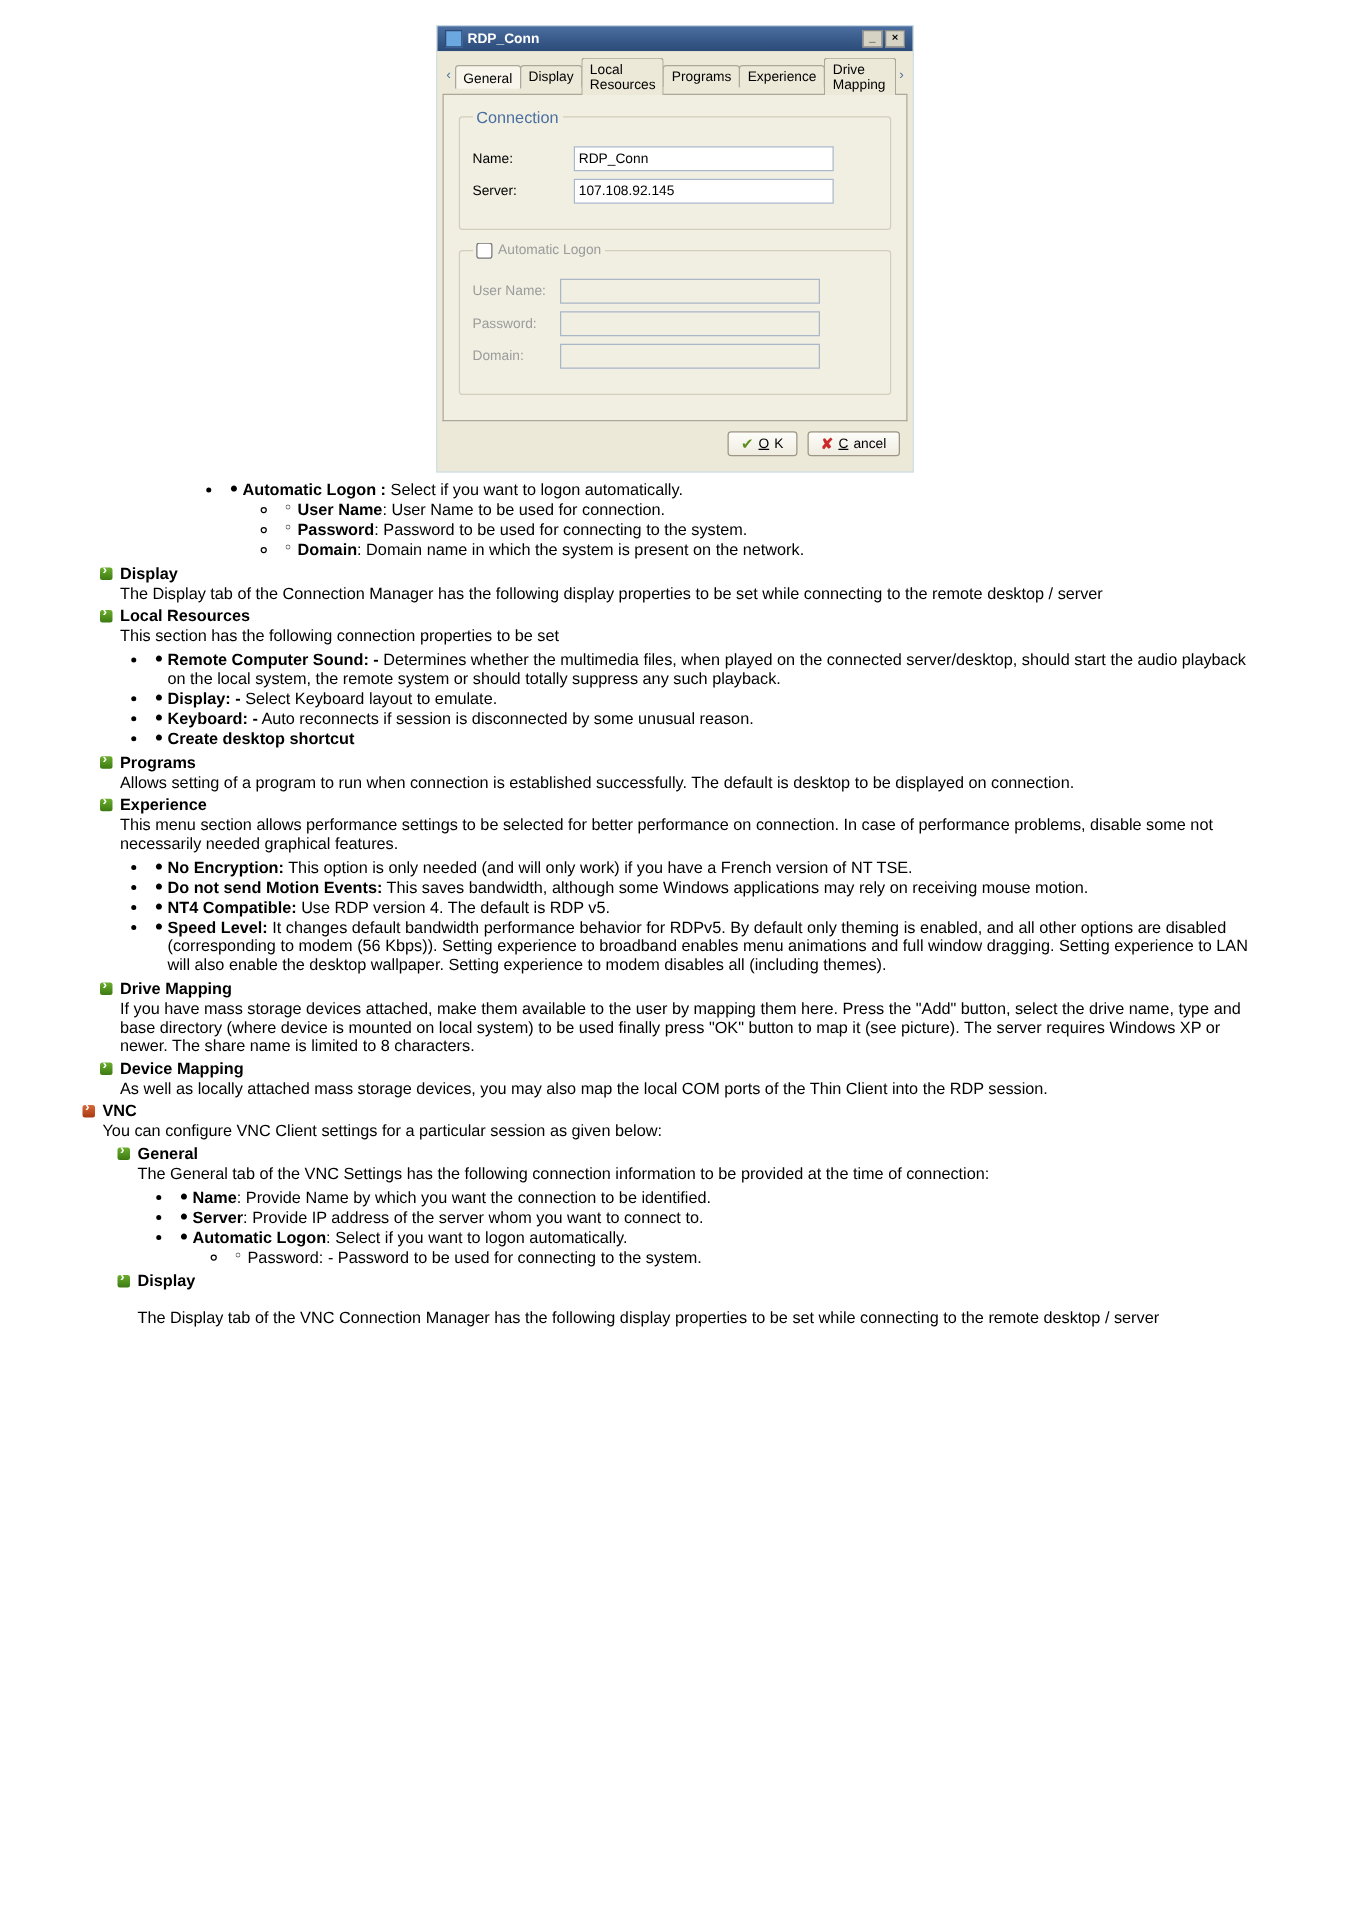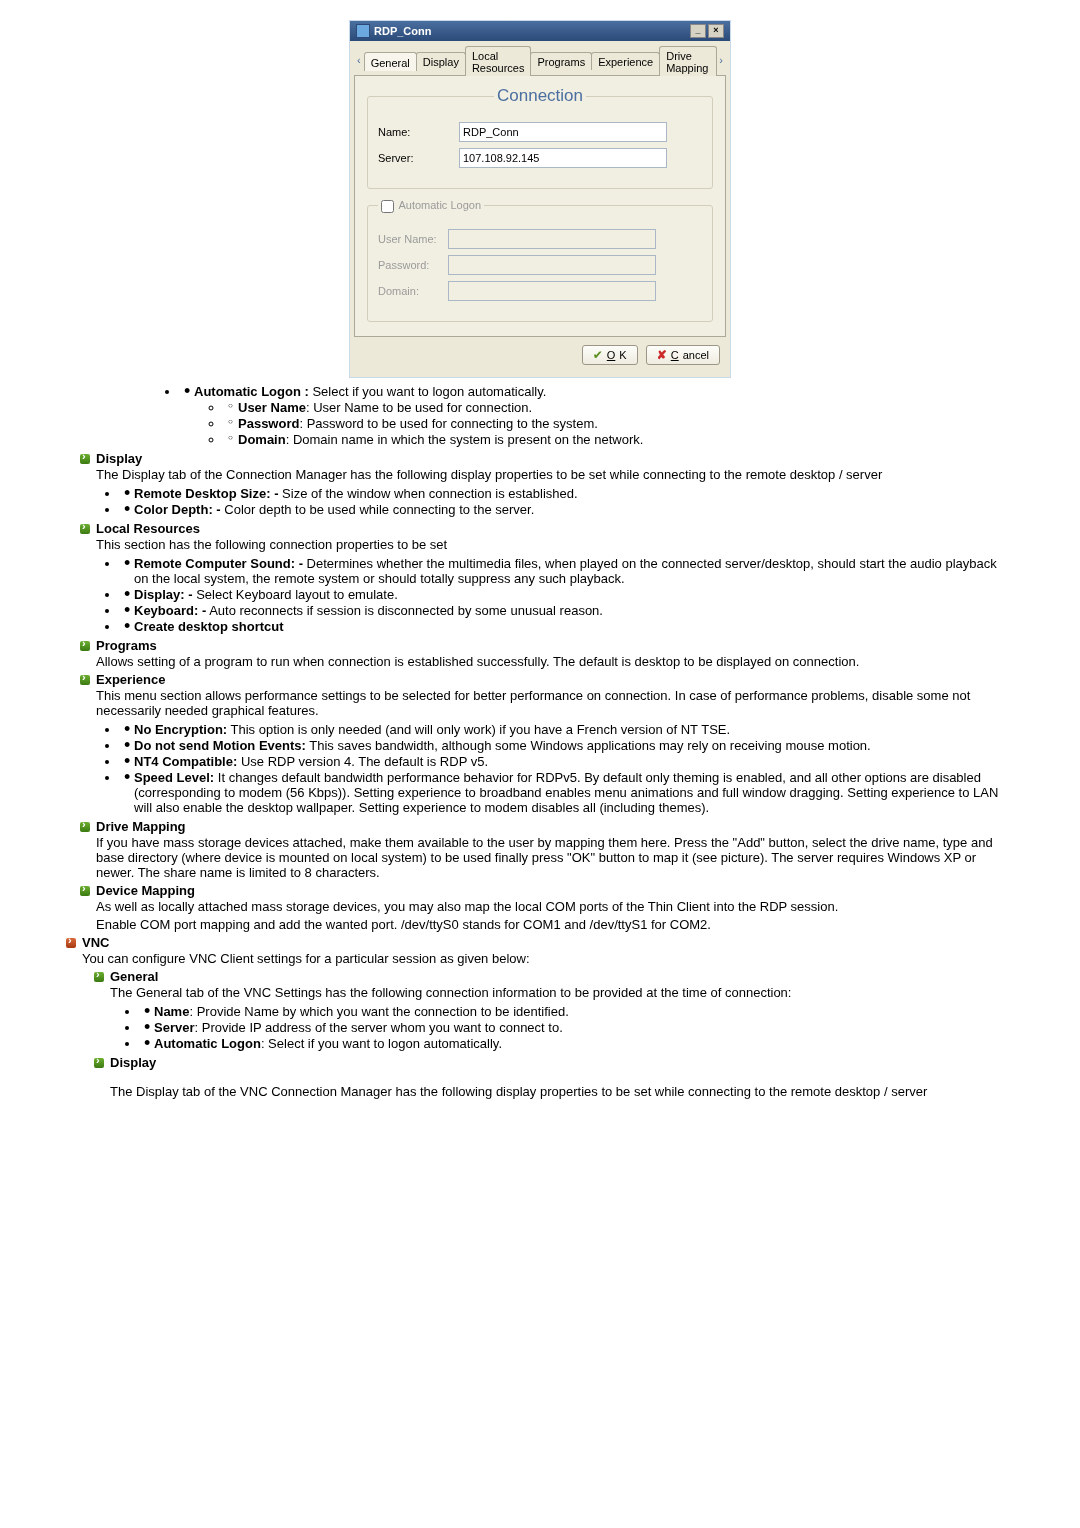--- a/index.html
+++ b/index.html
@@ -88,23 +88,22 @@
     height: 240px;
   }
   fieldset.conn {
     border: 1px solid #d3cdbb;
     border-radius: 3px;
     padding: 10px 10px 14px 10px;
     margin-bottom: 10px;
   }
   fieldset.conn legend {
     color: #4a6fa0;
-    font-size: 17px;
+    font-size: 13px;
     padding: 0 3px;
-    text-align: center;
   }
   .conn-row {
     display: flex;
     align-items: center;
     margin: 6px 0;
   }
   .conn-row label {
     width: 81px;
     color: #000;
   }
@@ -333,24 +332,20 @@
       <ul class="inner2">
         <li class="small-o"><span class="b">User Name</span><span>: User Name to be used for connection.</span></li>
         <li class="small-o"><span class="b">Password</span><span>: Password to be used for connecting to the system.</span></li>
         <li class="small-o"><span class="b">Domain</span><span>: Domain name in which the system is present on the network.</span></li>
       </ul>
     </li>
   </ul>
 
   <div class="green-head arrow-green"><span>Display</span></div>
   <p class="para">The Display tab of the Connection Manager has the following display properties to be set while connecting to the remote desktop / server</p>
-  <ul class="inner">
-    <li class="dot"><span class="b">Remote Desktop Size: -</span><span> Size of the window when connection is established.</span></li>
-    <li class="dot"><span class="b">Color Depth: -</span><span> Color depth to be used while connecting to the server.</span></li>
-  </ul>
 
   <div class="green-head arrow-green"><span>Local Resources</span></div>
   <p class="para">This section has the following connection properties to be set</p>
   <ul class="inner">
     <li class="dot"><span class="b">Remote Computer Sound: -</span><span> Determines whether the multimedia files, when played on the connected server/desktop, should start the audio playback on the local system, the remote system or should totally suppress any such playback.</span></li>
     <li class="dot"><span class="b">Display: -</span><span> Select Keyboard layout to emulate.</span></li>
     <li class="dot"><span class="b">Keyboard: -</span><span> Auto reconnects if session is disconnected by some unusual reason.</span></li>
     <li class="dot"><span class="b">Create desktop shortcut</span></li>
   </ul>
 
@@ -364,30 +359,32 @@
     <li class="dot"><span class="b">Do not send Motion Events:</span><span> This saves bandwidth, although some Windows applications may rely on receiving mouse motion.</span></li>
     <li class="dot"><span class="b">NT4 Compatible:</span><span> Use RDP version 4. The default is RDP v5.</span></li>
     <li class="dot"><span class="b">Speed Level:</span><span>  It changes default bandwidth performance behavior for RDPv5. By default only theming is enabled, and all other options are disabled (corresponding to modem (56 Kbps)). Setting experience to broadband enables menu animations and full window dragging.  Setting experience to LAN will also enable the desktop wallpaper. Setting experience to modem disables all (including themes).</span></li>
   </ul>
 
   <div class="green-head arrow-green"><span>Drive Mapping</span></div>
   <p class="para">If you have mass storage devices attached, make them available to the user by mapping them here. Press the "Add" button, select the drive name, type and base directory (where device is mounted on local system) to be used finally press "OK" button to map it (see picture). The server requires Windows XP or newer. The share name is limited to 8 characters.</p>
 
   <div class="green-head arrow-green"><span>Device Mapping</span></div>
   <p class="para">As well as locally attached mass storage devices, you may also map the local COM ports of the Thin Client into the RDP session.</p>
-  <p class="para">Enable COM port mapping and add the wanted port. /dev/ttyS0 stands for COM1 and /dev/ttyS1 for COM2.</p>
 
   <div class="red-head arrow-red" style="margin-left:-14px;"><span>VNC</span></div>
   <p style="margin:1px 0 3px 2px;">You can configure VNC Client settings for a particular session as given below:</p>
 
   <div class="green-head arrow-green" style="margin-left:14px;"><span>General</span></div>
   <p class="para" style="margin-left:30px;">The General tab of the VNC Settings has the following connection information to be provided at the time of connection:</p>
   <ul class="inner" style="padding-left:60px;">
     <li class="dot"><span class="b">Name</span><span>: Provide Name by which you want the connection to be identified.</span></li>
     <li class="dot"><span class="b">Server</span><span>: Provide IP address of the server whom you want to connect to.</span></li>
     <li class="dot"><span class="b">Automatic Logon</span><span>: Select if you want to logon automatically.</span>
+      <ul class="inner2">
+        <li class="small-o"><span>Password: - Password to be used for connecting to the system.</span></li>
+      </ul>
     </li>
   </ul>
 
   <div class="green-head arrow-green" style="margin-left:14px;"><span>Display</span></div>
   <p class="para" style="margin-left:30px;margin-top:14px;">The Display tab of the VNC Connection Manager has the following display properties to be set while connecting to the remote desktop / server</p>
 
 </div>
 
 </body></html>

